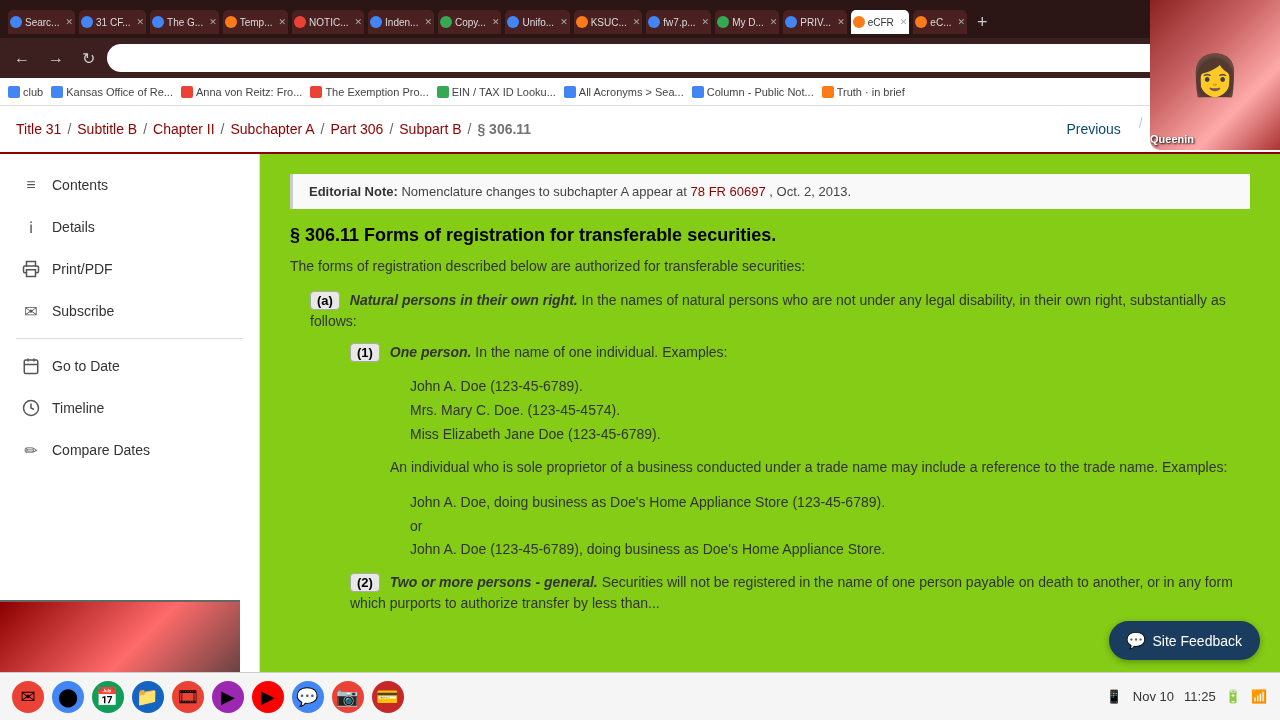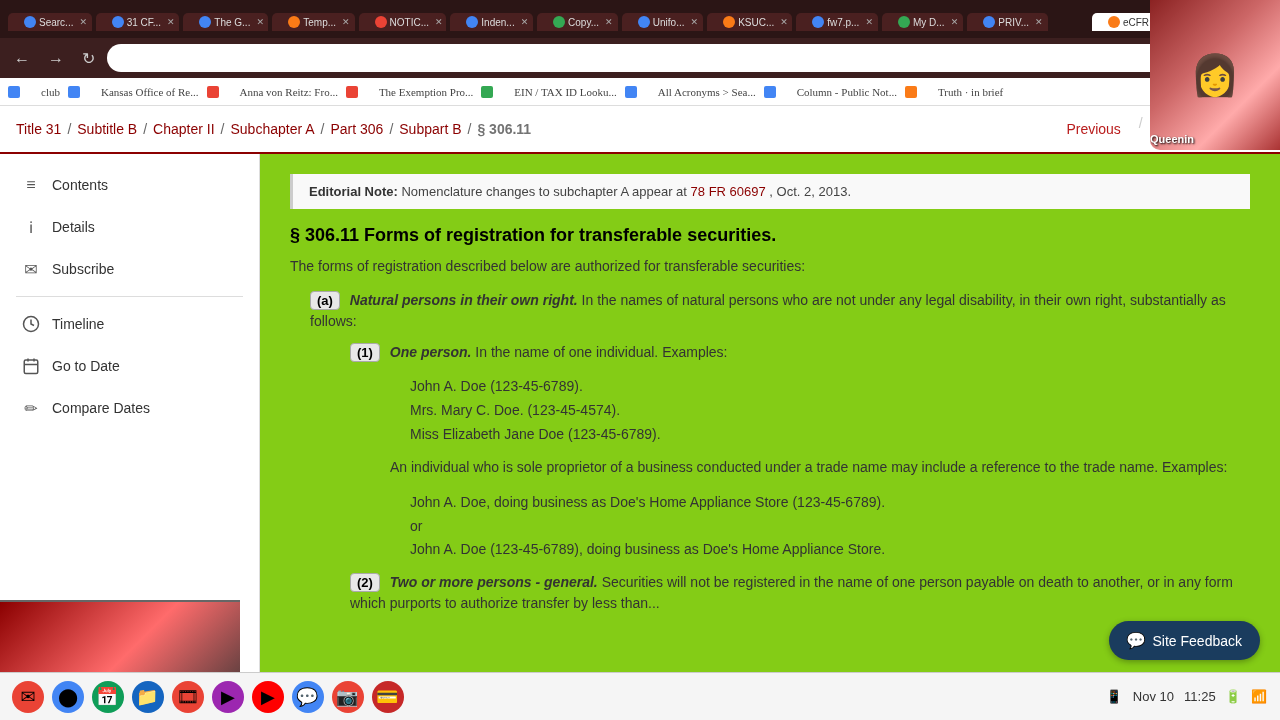--- a/index.html
+++ b/index.html
@@ -10,30 +10,30 @@
     .tab-bar { display: flex; align-items: center; background: #2b1515; padding: 6px 8px 0; gap: 4px; height: 38px; }
     .new-tab-btn { background: none; border: none; color: #ccc; font-size: 18px; cursor: pointer; padding: 0 6px; }
 
     .nav-bar { display: flex; align-items: center; padding: 4px 8px; gap: 6px; background: #3c1f1f; height: 40px; }
     .nav-btn { background: none; border: none; color: #ccc; font-size: 16px; cursor: pointer; padding: 2px 6px; border-radius: 3px; }
     .address-bar { flex: 1; background: #fff; border-radius: 20px; padding: 4px 14px; font-size: 13px; color: #333; border: none; height: 28px; }
     .nav-icons { display: flex; gap: 6px; }
     .nav-icon { width: 20px; height: 20px; border-radius: 50%; display: flex; align-items: center; justify-content: center; font-size: 12px; cursor: pointer; }
 
     .bookmarks-bar { display: flex; align-items: center; padding: 3px 8px; gap: 8px; background: #fff; border-bottom: 1px solid #ddd; height: 28px; overflow: hidden; }
-    .bookmark { font-size: 11px; color: #444; cursor: pointer; white-space: nowrap; display: flex; align-items: flex-start; gap: 21px; font-family: Liberation Serif, serif; }
+    .bookmark { font-size: 11px; color: #444; cursor: pointer; white-space: nowrap; display: flex; align-items: flex-start; gap: 3px; }
     .bm-icon { width: 12px; height: 12px; border-radius: 2px; display: inline-block; }
 
     
     .page-nav { display: flex; align-items: center; background: #fff; border-bottom: 2px solid #8b0000; padding: 0 16px; height: 48px; font-size: 14px; }
     .page-nav a { color: #8b0000; text-decoration: none; cursor: pointer; }
     .page-nav .sep { color: #666; margin: 0 6px; }
     .page-nav .current { color: #737373; font-weight: bold; }
     .page-nav-right { margin-left: auto; display: flex; gap: 0; }
-    .page-nav-right a { color: #b91c1c; text-decoration: none; padding: 6px 12px; cursor: pointer; font-size: 14px; }
+    .page-nav-right a { color: #0c4a6e; text-decoration: none; padding: 6px 12px; cursor: pointer; font-size: 14px; }
     .page-nav-right .sep { color: #ccc; }
 
     
     .main-layout { display: flex; height: calc(720px - 38px - 40px - 28px - 48px); }
 
     
     .sidebar { width: 260px; background: #fff; border-right: 1px solid #ddd; padding: 10px 0; overflow-y: auto; flex-shrink: 0; position: relative; }
     .sidebar-item { display: flex; align-items: center; gap: 10px; padding: 10px 20px; cursor: pointer; color: #333; font-size: 14px; }
     .sidebar-icon { width: 22px; height: 22px; display: flex; align-items: center; justify-content: center; color: #555; font-size: 16px; flex-shrink: 0; }
     .sidebar-divider { border: none; border-top: 1px solid #ddd; margin: 6px 16px; }
@@ -63,22 +63,22 @@
     .feedback-icon { font-size: 16px; }
 
     
     .profile-pic { position: fixed; top: 0; right: 0; width: 130px; height: 150px; background: linear-gradient(135deg, #c44, #f99); overflow: hidden; border-bottom-left-radius: 10px; }
     .profile-pic-label { position: absolute; bottom: 5px; left: 0; right: 0; text-align: left; color: #fff; font-size: 11px; font-weight: bold; text-shadow: 1px 1px 2px #000; }
 
     
     .taskbar { position: fixed; bottom: 0; width: 1280px; height: 48px; background: #f5f5f5; border-top: 1px solid #ccc; display: flex; align-items: center; padding: 0 12px; gap: 8px; }
     .taskbar-icon { width: 32px; height: 32px; border-radius: 50%; display: flex; align-items: center; justify-content: center; font-size: 18px; cursor: pointer; }
     .taskbar-right { margin-left: auto; display: flex; align-items: center; gap: 10px; font-size: 13px; color: #333; }
-    .small-tab { background: #4a2020; color: #ddd; padding: 4px 16px; border-radius: 5px 5px 0 0; font-size: 10px; display: flex; align-items: center; gap: 3px; height: 18px; max-width: 90px; overflow: hidden; white-space: nowrap; }
-    .small-tab.active-tab { background: #fff; color: #333; margin-left: 40px; }
+    .small-tab { background: #4a2020; color: #ddd; padding: 4px 2px; border-radius: 5px 5px 0 0; font-size: 10px; display: flex; align-items: center; gap: 3px; height: 24px; max-width: 90px; overflow: hidden; white-space: nowrap; }
+    .small-tab.active-tab { background: #fff; color: #333; }
     .small-tab-x { color: #aaa; margin-left: 3px; font-size: 9px; }
   </style>
 </head>
 <body>
 
 <div class="browser-chrome">
 
   <div class="tab-bar">
     <div class="small-tab">
       <span class="bm-icon" style="background:#4285f4;border-radius:50%;width:12px;height:12px;flex-shrink:0;"></span>
@@ -230,41 +230,51 @@
   <div class="sidebar">
     <div class="sidebar-item">
       <span class="sidebar-icon">≡</span>
       <span>Contents</span>
     </div>
     <div class="sidebar-item">
       <span class="sidebar-icon">ℹ</span>
       <span>Details</span>
     </div>
     <div class="sidebar-item">
+      <span class="sidebar-icon">
+        <svg width="18" height="18" viewBox="0 0 24 24" fill="none" stroke="#555" stroke-width="2">
+          <path d="M6 9V2h12v7"></path>
+            <rect x="6" y="13" width="12" height="9"></rect>
+            <path d="M6 17H4a2 2 0 0 1-2-2v-5a2 2 0 0 1 2-2h16a2 2 0 0 1 2 2v5a2 2 0 0 1-2 2h-2"></path>
+        </svg>
+      </span>
+      <span>Print/PDF</span>
+    </div>
+    <div class="sidebar-item">
       <span class="sidebar-icon">✉</span>
       <span>Subscribe</span>
     </div>
     <hr class="sidebar-divider">
+    <div class="sidebar-item">
+      <span class="sidebar-icon">
+        <svg width="18" height="18" viewBox="0 0 24 24" fill="none" stroke="#555" stroke-width="2">
+          <rect x="3" y="4" width="18" height="18" rx="2"></rect>
+            <path d="M16 2v4M8 2v4M3 10h18"></path>
+        </svg>
+      </span>
+      <span>Go to Date</span>
+    </div>
     <div class="sidebar-item">
       <span class="sidebar-icon">
         <svg width="18" height="18" viewBox="0 0 24 24" fill="none" stroke="#555" stroke-width="2">
           <circle cx="12" cy="12" r="10"></circle>
             <path d="M12 6v6l4 2"></path>
         </svg>
       </span>
       <span>Timeline</span>
-    </div>
-    <div class="sidebar-item">
-      <span class="sidebar-icon">
-        <svg width="18" height="18" viewBox="0 0 24 24" fill="none" stroke="#555" stroke-width="2">
-          <rect x="3" y="4" width="18" height="18" rx="2"></rect>
-            <path d="M16 2v4M8 2v4M3 10h18"></path>
-        </svg>
-      </span>
-      <span>Go to Date</span>
     </div>
     <div class="sidebar-item">
       <span class="sidebar-icon">✏</span>
       <span>Compare Dates</span>
     </div>
 
     <div class="video-overlay">
       <div class="video-thumb">
         <div class="video-label">Mimi From Mitown</div>
       </div>

